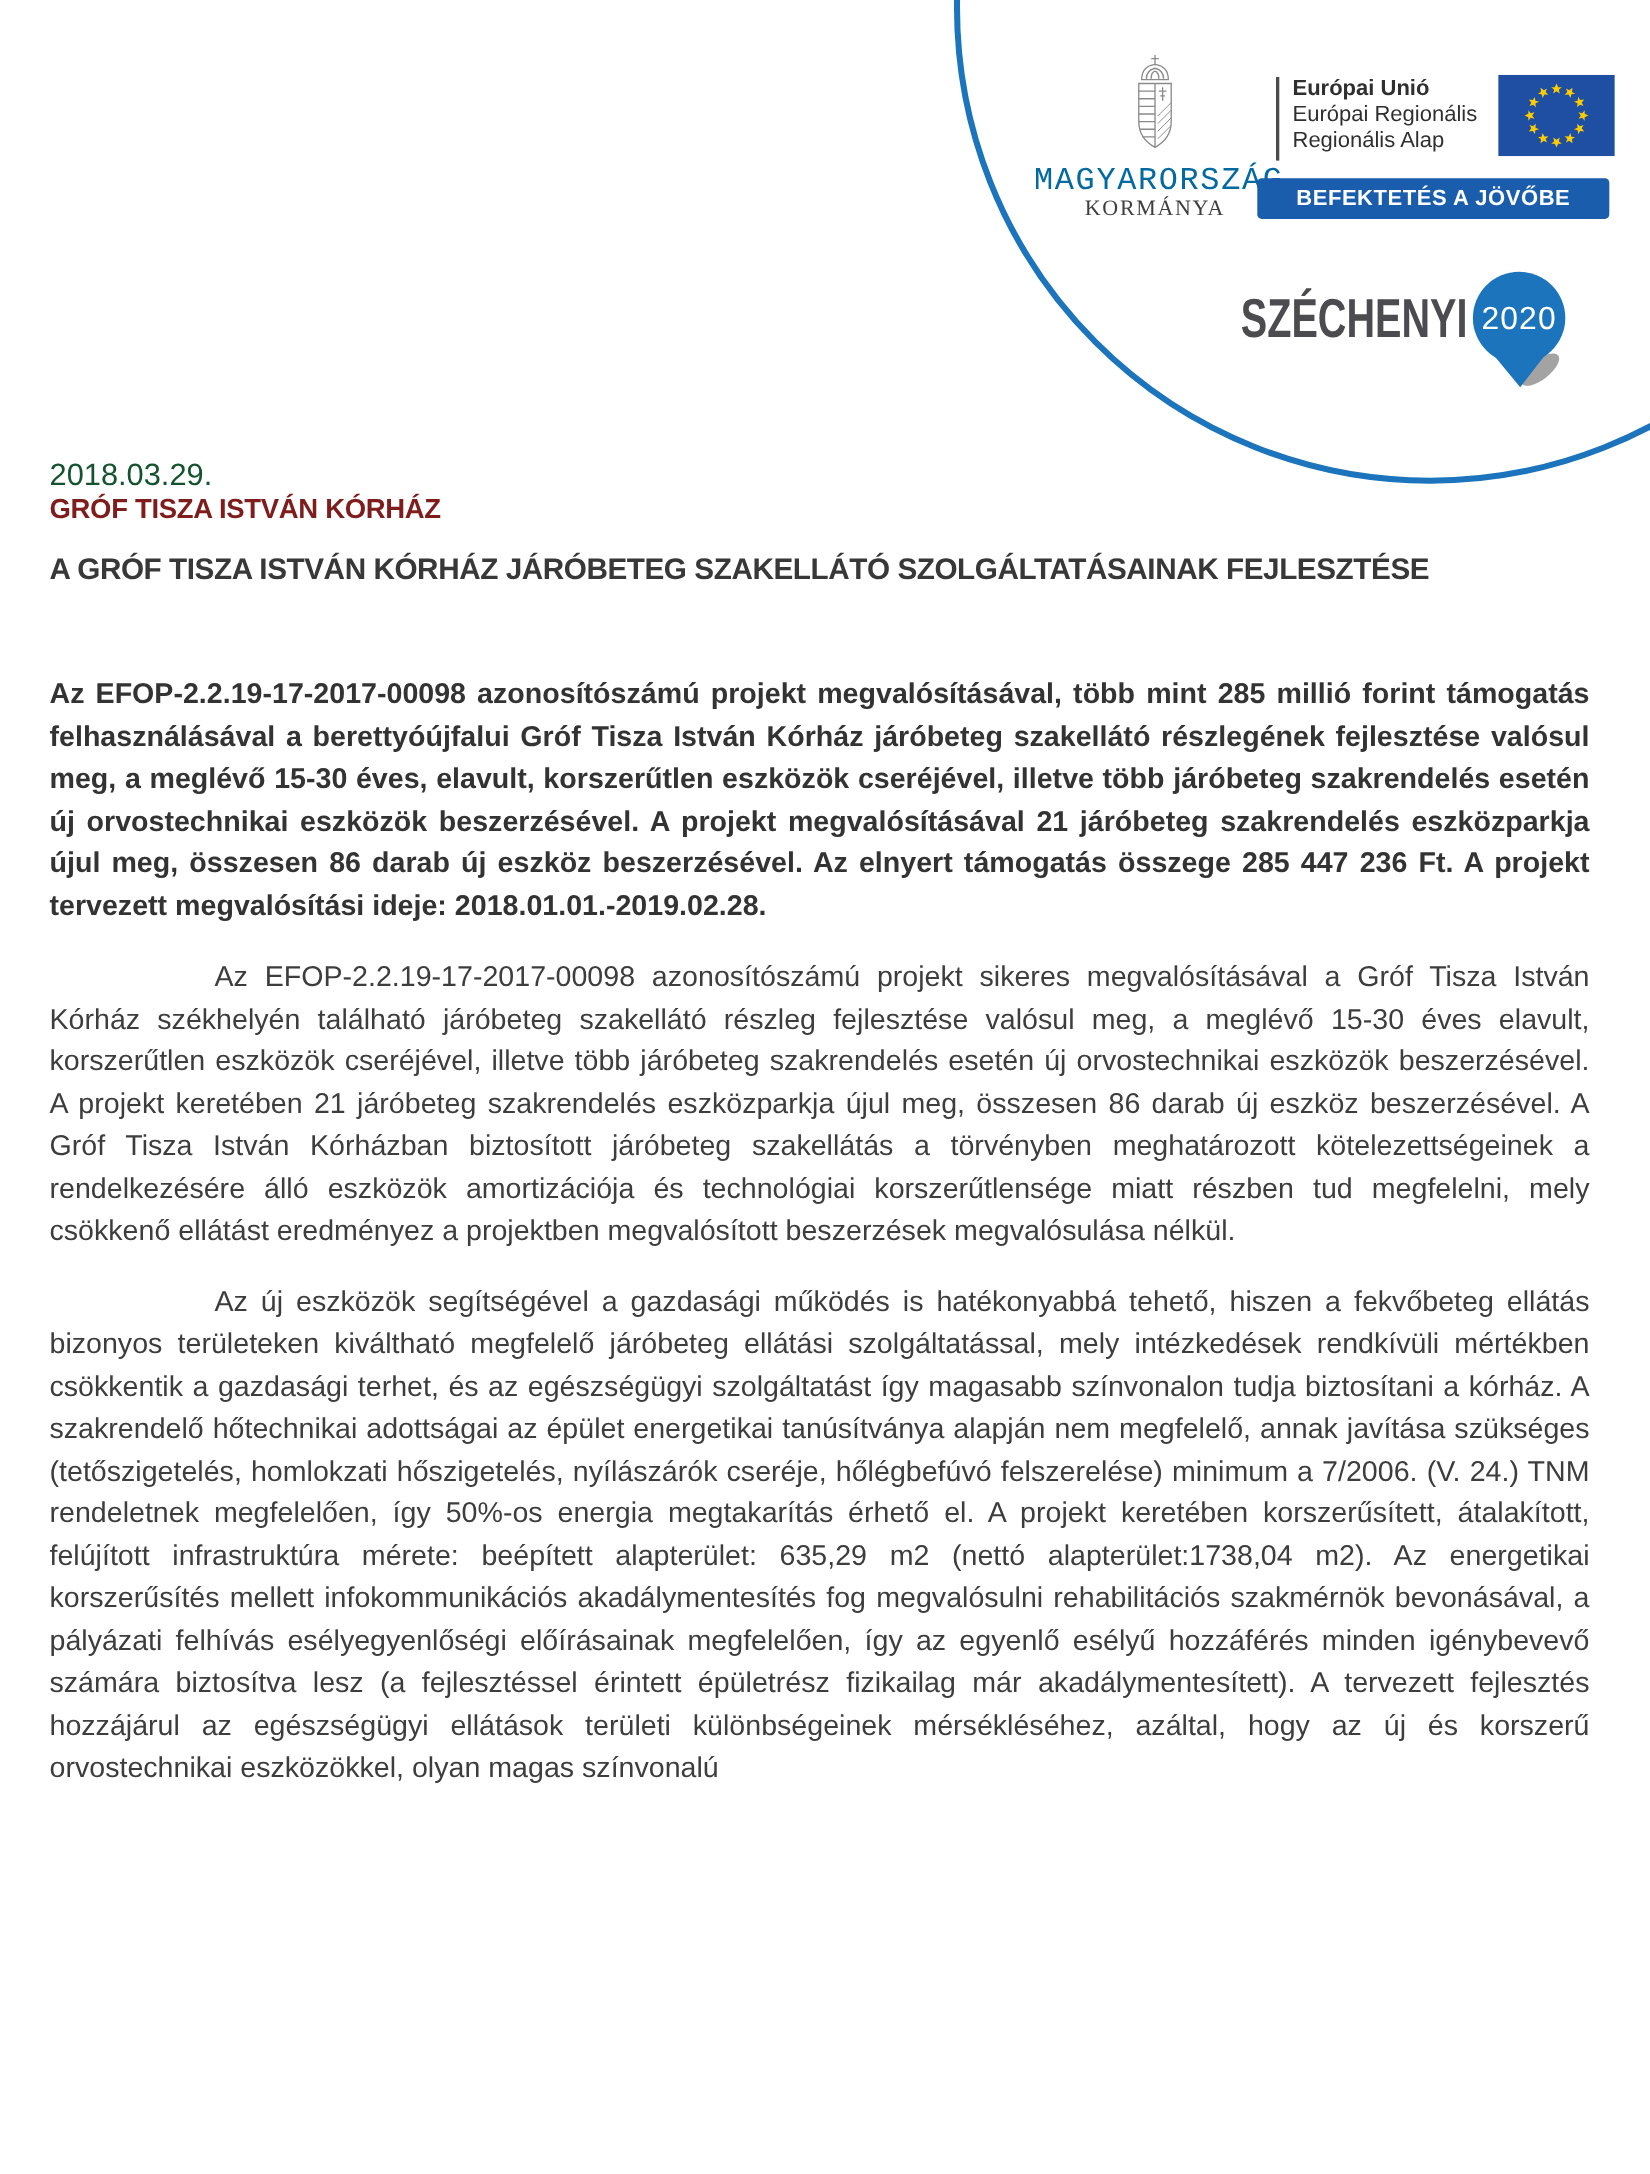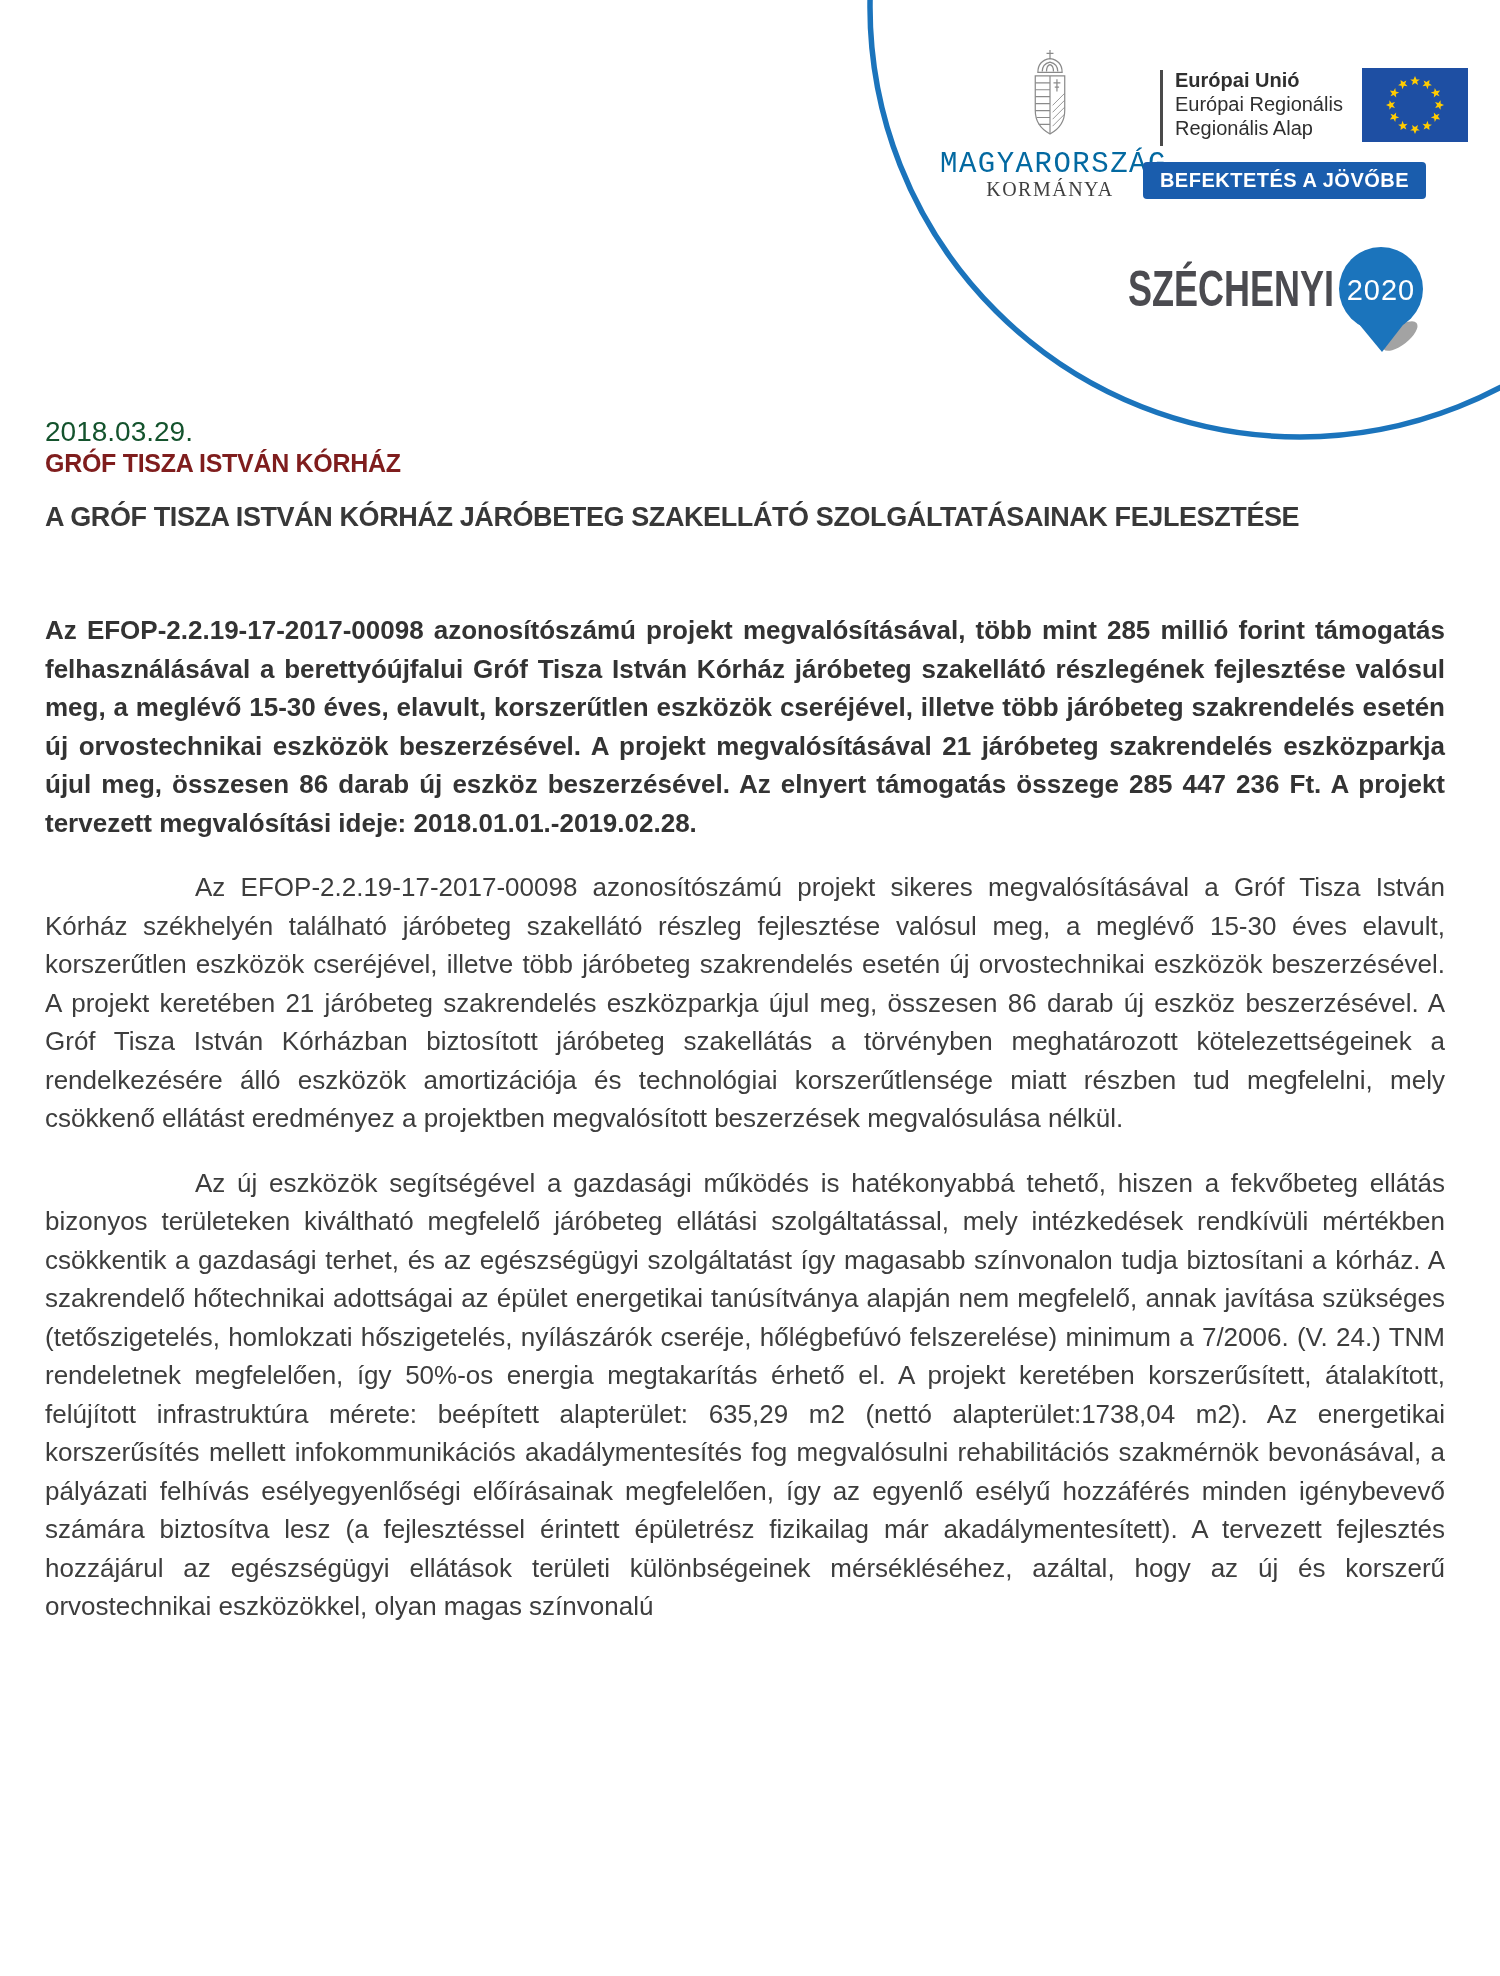--- a/index.html
+++ b/index.html
@@ -21,21 +21,21 @@
   .gov-line2{font-family:"Liberation Serif", serif;font-size:20px;letter-spacing:1.5px;color:#3f3f3f;line-height:22px;margin-top:2px;}
   
   .eu-block{position:absolute;left:1128px;top:68px;display:flex;align-items:flex-start;margin-left:32px;}
   .eu-divider{width:3px;height:76px;background:#4a4a4a;margin-right:12px;margin-top:2px;}
   .eu-text{width:175px;}
   .eu-text .l1{font-weight:bold;font-size:20px;line-height:24px;color:#2f2f2f;}
   .eu-text .l2,.eu-text .l3{font-size:20px;line-height:24px;color:#2f2f2f;}
   .eu-flag{margin-left:12px;display:block;}
   
   .badge{
-    position:absolute;left:1143px;top:162px;width:283px;height:37px;
+    position:absolute;left:1143px;top:162px;width:320px;height:37px;
     background:#1a5dad;border-radius:4px;
     display:flex;align-items:center;justify-content:center;
     color:#ffffff;font-weight:bold;font-size:20px;letter-spacing:0.5px;
   }
   
   .szechenyi{
     position:absolute;left:1128px;top:266px;
     font-size:50px;font-weight:bold;color:#4b4b50;line-height:46px;
     transform:scaleX(0.72);transform-origin:left top;white-space:nowrap;
   }

